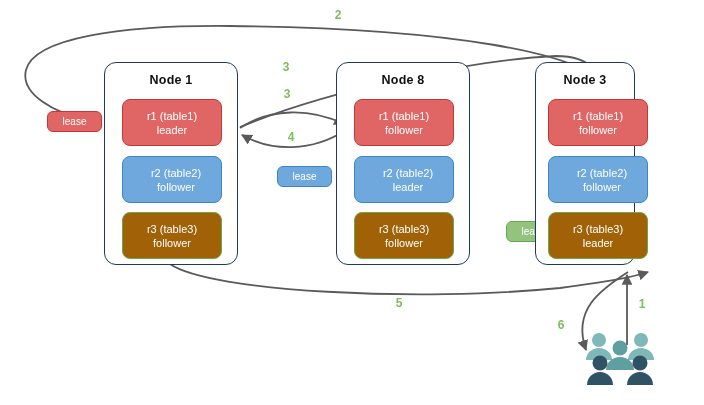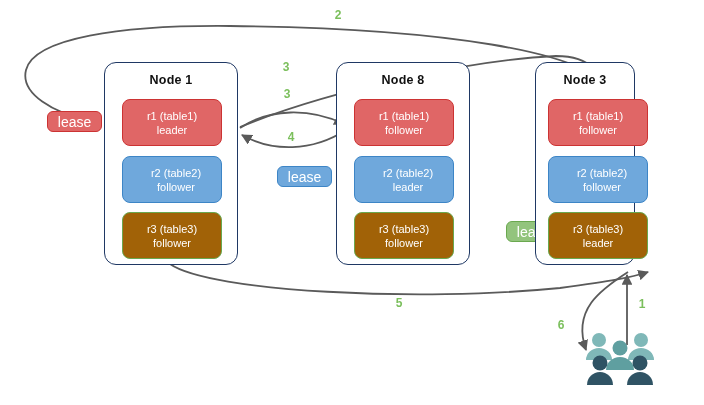--- a/index.html
+++ b/index.html
@@ -59,21 +59,21 @@
   }
   .replica .ln { display: block; }
   .rep-red   { background: #e06666; border: 1.3px solid #cc3333; }
   .rep-blue  { background: #6fa8dc; border: 1.3px solid #3d85c6; padding-left: 8px; }
   .rep-green { background: #a16207; border: 1.3px solid #6aa84f; }
   .lease {
     position: absolute;
     box-sizing: border-box;
     border-radius: 6px;
     color: #ffffff;
-    font-size: 14px;
+    font-size: 10px;
     line-height: 20px;
     text-align: center;
     height: 21px;
   }
   .lease-red   { background: #e06666; border: 1.3px solid #cc3333; }
   .lease-blue  { background: #6fa8dc; border: 1.3px solid #3d85c6; }
   .lease-green { background: #93c47d; border: 1.3px solid #6aa84f; }
   .edge-label {
     position: absolute;
     font-size: 12px;

